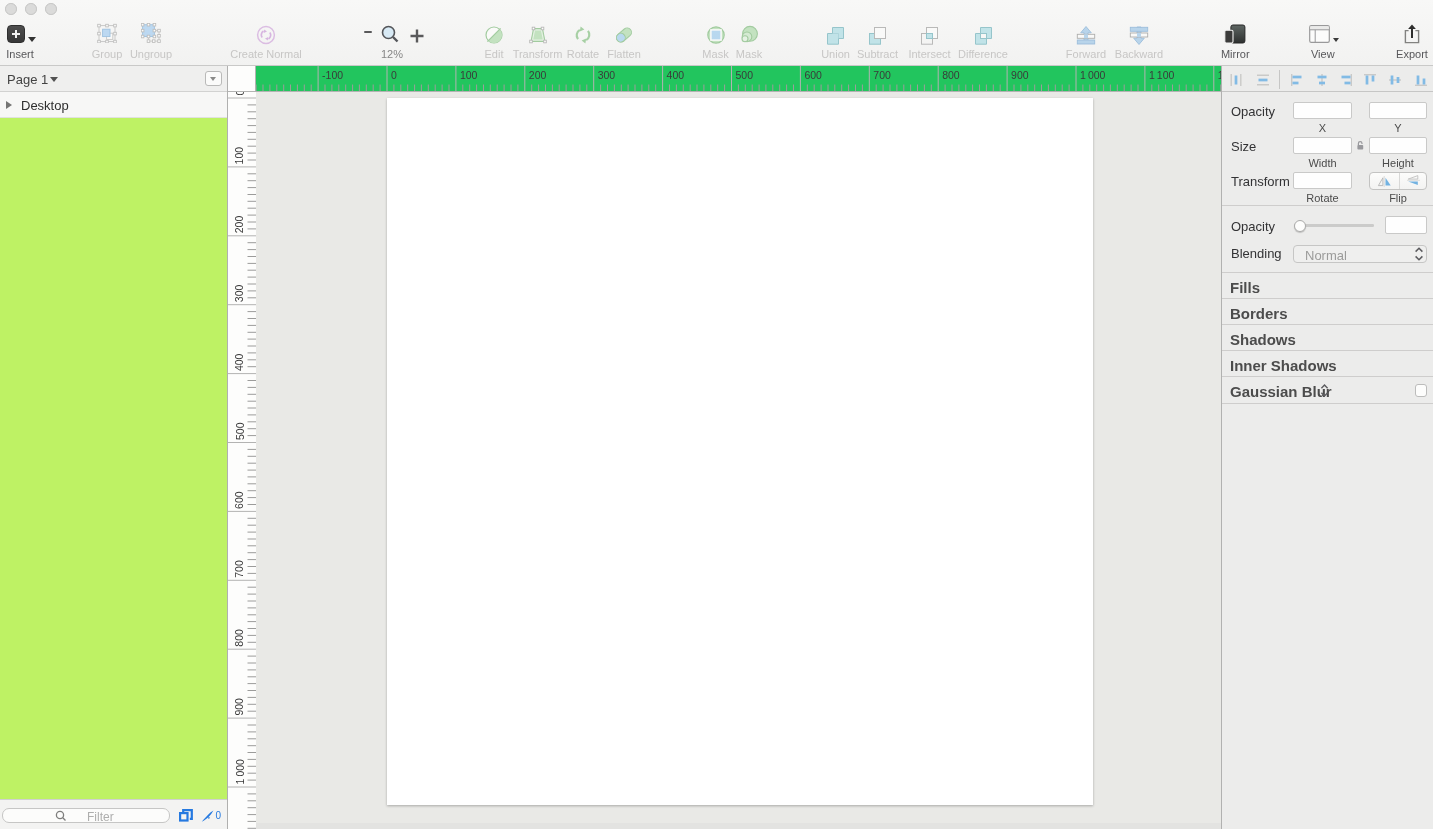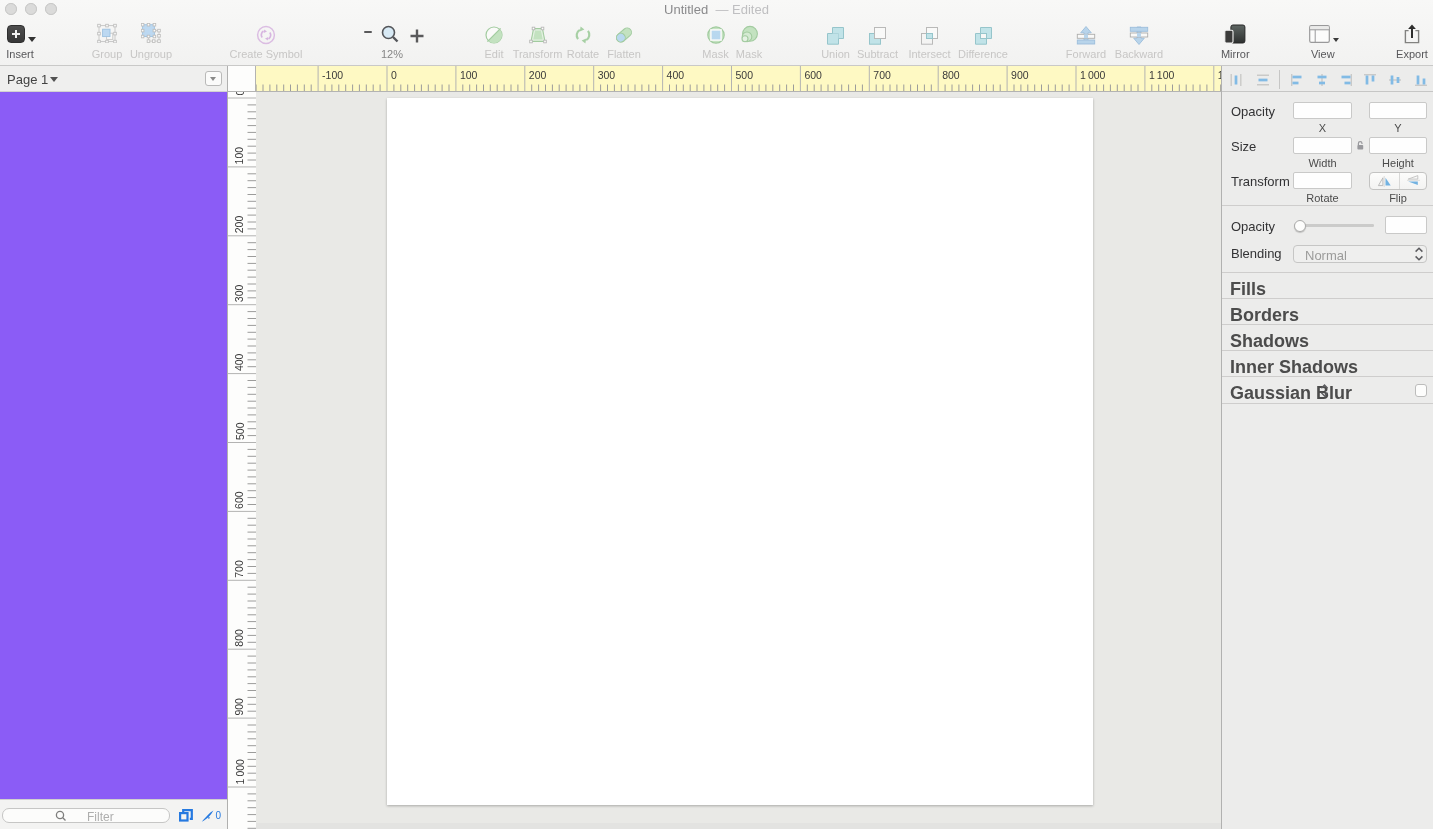--- a/index.html
+++ b/index.html
@@ -1,29 +1,28 @@
 <!DOCTYPE html>
 <html><head><meta charset="utf-8"><style>
 *{margin:0;padding:0;box-sizing:border-box}
 html,body{width:1433px;height:829px;overflow:hidden}
 body{font-family:"Liberation Sans",sans-serif;background:#f5f5f4;position:relative}
 .tl{position:absolute;width:120px;text-align:center;font-size:11px;line-height:12px}
 .inp{position:absolute;background:#fefefe;border:1px solid #c9c9c8;border-radius:2px}
 .flbl{position:absolute;font-size:11px;color:#4b4b4b;width:60px;text-align:center}
 .plbl{position:absolute;font-size:13px;color:#333335}
-.sect{position:absolute;left:1230px;font-size:18px;font-weight:bold;color:#4c4c4c}
+.sect{position:absolute;left:1230px;font-size:15px;font-weight:bold;color:#4c4c4c}
 .sep{position:absolute;left:1222px;width:211px;height:1px;background:#cecdcc}
 </style></head>
 <body>
 
 <div style="position:absolute;left:0;top:0;width:1433px;height:66px;background:linear-gradient(#f8f8f7,#f2f2f1);border-bottom:1px solid #c9c9c8">
   <div style="position:absolute;left:5px;top:3.2px;width:11.6px;height:11.6px;border-radius:50%;background:#dbdbda;border:1px solid #c3c3c2"></div>
   <div style="position:absolute;left:25.2px;top:3.2px;width:11.6px;height:11.6px;border-radius:50%;background:#dbdbda;border:1px solid #c3c3c2"></div>
   <div style="position:absolute;left:45.4px;top:3.2px;width:11.6px;height:11.6px;border-radius:50%;background:#dbdbda;border:1px solid #c3c3c2"></div>
-  <div style="position:absolute;left:0;top:2px;width:1433px;text-align:center;font-size:13px;color:#8a8a8c">Untitled&nbsp; <span style="color:#bfbfc1">— Edited</span></div>
 <div style="position:absolute;left:7px;top:25px;width:18px;height:18px;background:linear-gradient(#4e4e4e,#383838);border-radius:4px;border:1px solid #2f2f2f;box-sizing:border-box"><svg width="16" height="16">
         <path d="M8 4v8M4 8h8" stroke="#f4f4f4" stroke-width="2"></path>
       </svg></div>
     <div style="position:absolute;left:28px;top:37px;width:0;height:0;border-left:4px solid transparent;border-right:4px solid transparent;border-top:5px solid #333"></div>
     <div class="tl" style="left:-40.0px;top:48px;color:#57575a">Insert</div>
     <div style="position:absolute;left:97.0px;top:23.0px;width:20px;height:20px"><svg width="20" height="20" viewBox="0 0 20 20" opacity="0.7">
         <rect x="2" y="2.6" width="16" height="16" fill="none" stroke="#b0b0af" stroke-width="0.9"></rect>
         <rect x="9.6" y="10.2" width="6.2" height="6.2" fill="#fbfbfa" stroke="#b4b4b3" stroke-width="0.9"></rect>
         <rect x="5.6" y="6.2" width="7.4" height="7.4" fill="#a5cdf0" stroke="#79add9" stroke-width="0.9"></rect>
         <rect x="0.7" y="1.3" width="2.6" height="2.6" fill="#ffffff" stroke="#a8a8a7" stroke-width="0.9"></rect>
@@ -54,21 +53,21 @@
         <rect x="6.2" y="12.2" width="2.6" height="2.6" fill="#ffffff" stroke="#a8a8a7" stroke-width="0.9"></rect>
       </svg></div>
     <div class="tl" style="left:91.0px;top:48px;color:#c7c6c5">Ungroup</div>
     <div style="position:absolute;left:256.0px;top:24.5px;width:20px;height:20px"><svg width="20" height="20" viewBox="0 0 20 20" opacity="0.75">
         <circle cx="10" cy="10" r="8.4" fill="none" stroke="#d3abdd" stroke-width="1.5"></circle>
         <path d="M6.2 12.6a4.4 4.4 0 0 1 1.3-6.5" fill="none" stroke="#cda0da" stroke-width="1.7"></path>
         <path d="M13.8 7.4a4.4 4.4 0 0 1-1.3 6.5" fill="none" stroke="#cda0da" stroke-width="1.7"></path>
         <path d="M8.2 4.4 11 6.4 7.7 8z" fill="#cda0da"></path>
         <path d="M11.8 15.6 9 13.6 12.3 12z" fill="#cda0da"></path>
       </svg></div>
-    <div class="tl" style="left:206.0px;top:48px;color:#c7c6c5">Create Symbol</div>
+    <div class="tl" style="left:206.0px;top:48px;color:#c7c6c5">Create Normal</div>
     <div style="position:absolute;left:364px;top:30.5px;width:8px;height:2.6px;background:#59595b;border-radius:1px"></div>
     <div style="position:absolute;left:380px;top:23.5px;width:22px;height:22px"><svg width="20" height="20">
         <circle cx="8.5" cy="8.5" r="6" fill="#d8eaf5" stroke="#54565a" stroke-width="1.6"></circle>
         <line x1="13" y1="13" x2="17.5" y2="17.5" stroke="#54565a" stroke-width="2.4"></line>
       </svg></div>
     <div style="position:absolute;left:409px;top:28px;width:16px;height:16px"><svg width="16" height="16">
         <path d="M8 1.5v13M1.5 8h13" stroke="#59595b" stroke-width="2.4"></path>
       </svg></div>
     <div class="tl" style="left:332.0px;top:48px;color:#868686">12%</div>
     <div style="position:absolute;left:484.0px;top:24.5px;width:20px;height:20px"><svg width="20" height="20" opacity="0.8">
@@ -166,27 +165,31 @@
     <div style="position:absolute;left:1332.5px;top:37.8px;width:0;height:0;border-left:3.6px solid transparent;border-right:3.6px solid transparent;border-top:4.5px solid #3a3a3a"></div>
     <div class="tl" style="left:1262.8px;top:48px;color:#57575a">View</div>
     <div style="position:absolute;left:1404.0px;top:24.0px;width:16px;height:20px"><svg width="16" height="20" viewBox="0 0 16 20">
         <path d="M4.6 6.6H1.4V18.6H14.6V6.6H11.4" fill="none" stroke="#828280" stroke-width="1.4"></path>
         <rect x="7" y="3" width="2" height="11" fill="#2e2e2d"></rect>
         <path d="M8 0.5 11.9 5H4.1z" fill="#2e2e2d"></path>
       </svg></div>
     <div class="tl" style="left:1352.0px;top:48px;color:#57575a">Export</div>
 </div>
 
-<div style="position:absolute;left:0;top:66px;width:228px;height:763px;background:#8b5cf6;border-right:1px solid #b0b0af">
+<div style="position:absolute;left:0;top:66px;width:228px;height:763px;background:#bef264;border-right:1px solid #b0b0af">
   <div style="position:absolute;left:0;top:0;width:227px;height:26px;background:#efefee;border-bottom:1px solid #d2d2d1">
     <div style="position:absolute;left:7px;top:6px;font-size:13px;color:#434343">Page 1</div>
     <div style="position:absolute;left:50px;top:11px;width:0;height:0;border-left:4px solid transparent;border-right:4px solid transparent;border-top:5px solid #525252"></div>
     <div style="position:absolute;left:205px;top:5px;width:17px;height:15px;border:1px solid #b9b9b8;border-radius:3px;background:#fbfbfa">
       <div style="position:absolute;left:4px;top:5px;width:0;height:0;border-left:3.5px solid transparent;border-right:3.5px solid transparent;border-top:4.5px solid #8a8a89"></div>
     </div>
+  </div>
+  <div style="position:absolute;left:0;top:26px;width:227px;height:26px;background:#f7f7f6;border-bottom:1px solid #e1e1e0">
+    <div style="position:absolute;left:6px;top:9px;width:0;height:0;border-top:4.5px solid transparent;border-bottom:4.5px solid transparent;border-left:6px solid #757574"></div>
+    <div style="position:absolute;left:21px;top:6px;font-size:13px;font-weight:500;color:#2e2e2e">Desktop</div>
   </div>
   <div style="position:absolute;left:0;top:733px;width:227px;height:30px;background:#f3f3f2;border-top:1px solid #d0d0cf">
     <div style="position:absolute;left:2px;top:8px;width:168px;height:15px;background:#fcfcfb;border:1px solid #c6c6c5;border-radius:7px">
       <svg width="12" height="12" style="position:absolute;left:52px;top:1px">
           <circle cx="5" cy="5" r="3.6" fill="none" stroke="#7e7e7d" stroke-width="1.3"></circle>
           <line x1="7.8" y1="7.8" x2="10.5" y2="10.5" stroke="#7e7e7d" stroke-width="1.3"></line>
         </svg>
       <div style="position:absolute;left:84px;top:1px;font-size:12px;color:#aeaead">Filter</div>
     </div>
     <svg width="15" height="15" style="position:absolute;left:178px;top:8px">
@@ -195,21 +198,21 @@
       </svg>
     <svg width="15" height="15" style="position:absolute;left:201px;top:8px">
         <path d="M0.8 13.8 C3.6 12.6 7.2 9.8 10.2 6 L12.4 2.6 9.4 4.4 C6.4 7.4 3 10.8 0.8 13.8 Z" fill="#2579e0"></path>
         <path d="M6.5 9.2 9.2 9.6 7.8 11z" fill="#2579e0"></path>
       </svg>
     <div style="position:absolute;left:215.5px;top:10px;font-size:10px;color:#2579e0">0</div>
   </div>
 </div>
 
 <div style="position:absolute;left:228px;top:66px;width:27.5px;height:26px;background:#fdfdfc;border-right:1px solid #b3b3b2;border-bottom:1px solid #b3b3b2"></div>
-<div style="position:absolute;left:255.5px;top:66px;width:965.5px;height:26px;background:#fef9c3;border-bottom:1px solid #b3b3b2;overflow:hidden">
+<div style="position:absolute;left:255.5px;top:66px;width:965.5px;height:26px;background:#22c55e;border-bottom:1px solid #b3b3b2;overflow:hidden">
     <svg width="966" height="26" viewBox="0 0 966 26" style="position:absolute;left:0;top:0">
       <line x1="0.1" y1="18.5" x2="0.1" y2="26" stroke="#9c9c9b" stroke-width="1"></line>
       <line x1="7.0" y1="18.5" x2="7.0" y2="26" stroke="#9c9c9b" stroke-width="1"></line>
       <line x1="13.9" y1="18.5" x2="13.9" y2="26" stroke="#9c9c9b" stroke-width="1"></line>
       <line x1="20.8" y1="18.5" x2="20.8" y2="26" stroke="#9c9c9b" stroke-width="1"></line>
       <line x1="27.7" y1="18.5" x2="27.7" y2="26" stroke="#9c9c9b" stroke-width="1"></line>
       <line x1="34.5" y1="18.5" x2="34.5" y2="26" stroke="#9c9c9b" stroke-width="1"></line>
       <line x1="41.4" y1="18.5" x2="41.4" y2="26" stroke="#9c9c9b" stroke-width="1"></line>
       <line x1="48.3" y1="18.5" x2="48.3" y2="26" stroke="#9c9c9b" stroke-width="1"></line>
       <line x1="55.2" y1="18.5" x2="55.2" y2="26" stroke="#9c9c9b" stroke-width="1"></line>

